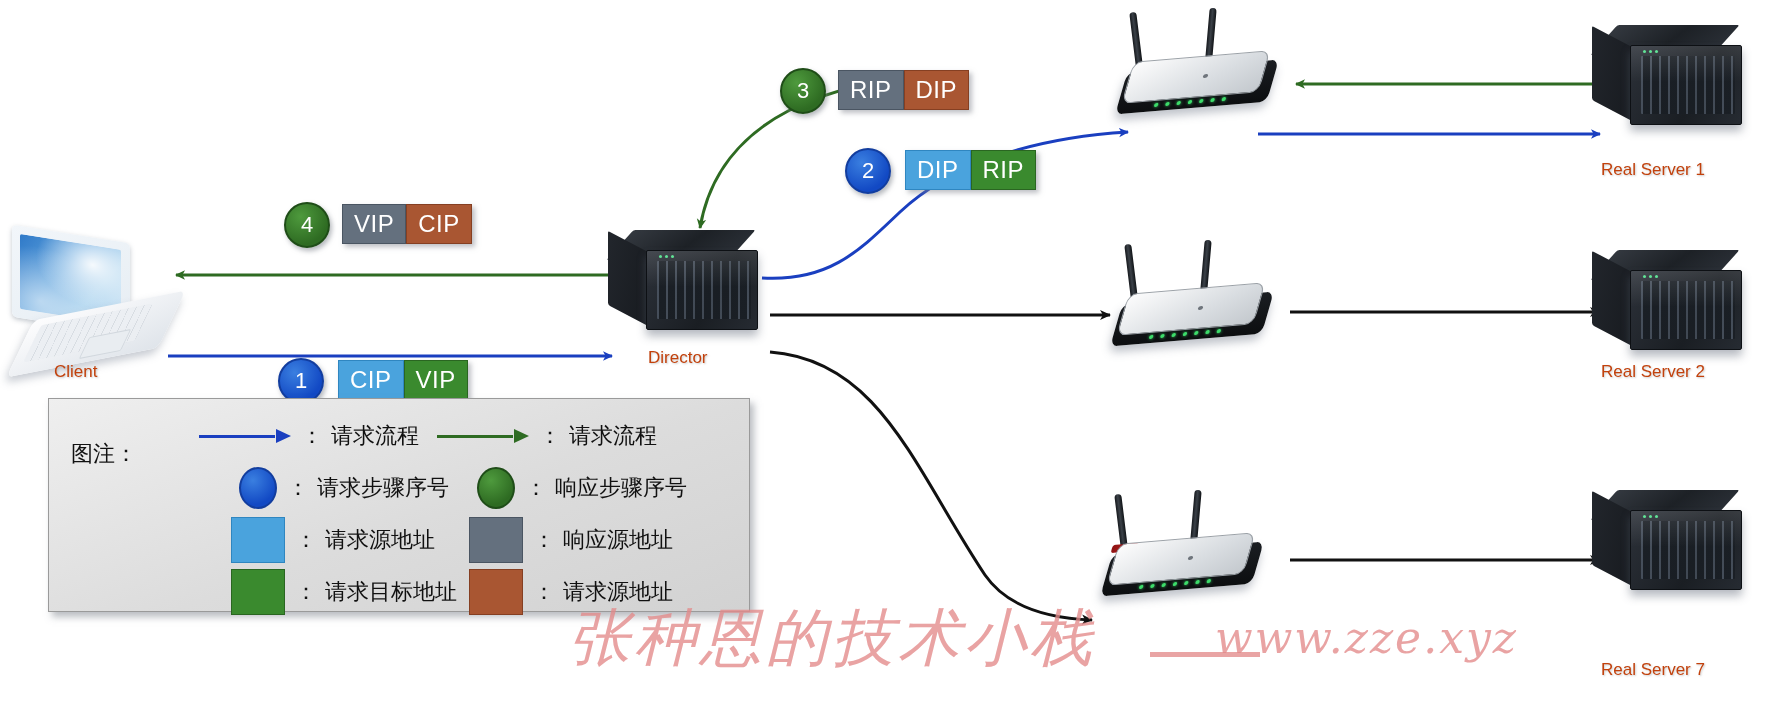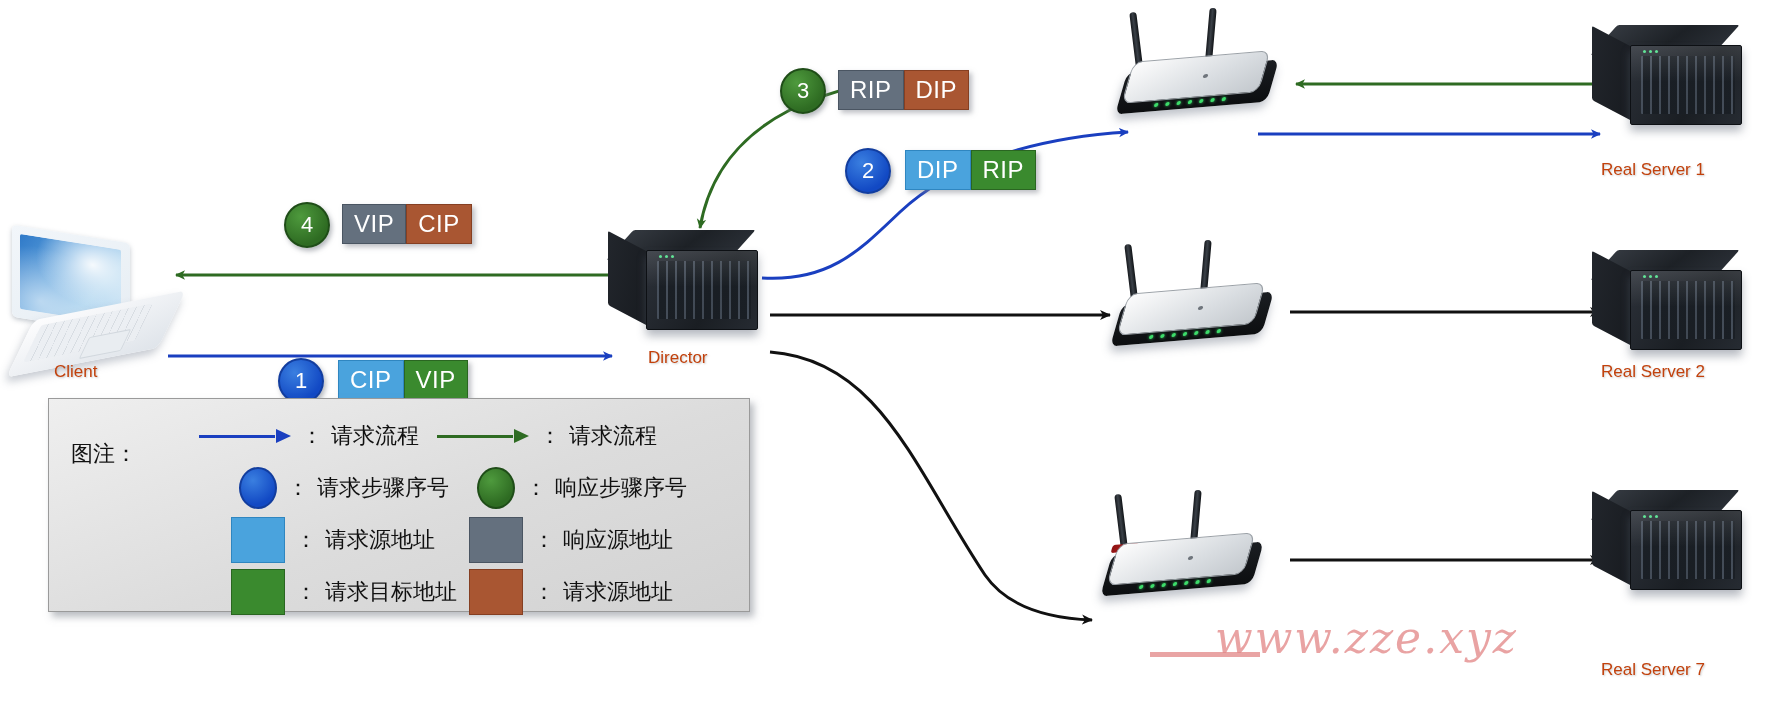--- a/index.html
+++ b/index.html
@@ -410,15 +410,16 @@
     </div>
 
     <div class="lg-row" style="left:388px;top:170px;">
       <div class="lg-sq" style="background:#a95632;border:1px solid #853f22;"></div>
       <span class="lg-colon">：</span>
       <span class="lg-text">请求源地址</span>
     </div>
   </div>
 
   <div class="wm-dash"></div>
+  <div class="wm wm-cn">张种恩的技术小栈</div>
   <div class="wm wm-url">www.zze.xyz</div>
 
 </div>
 
 </body></html>

